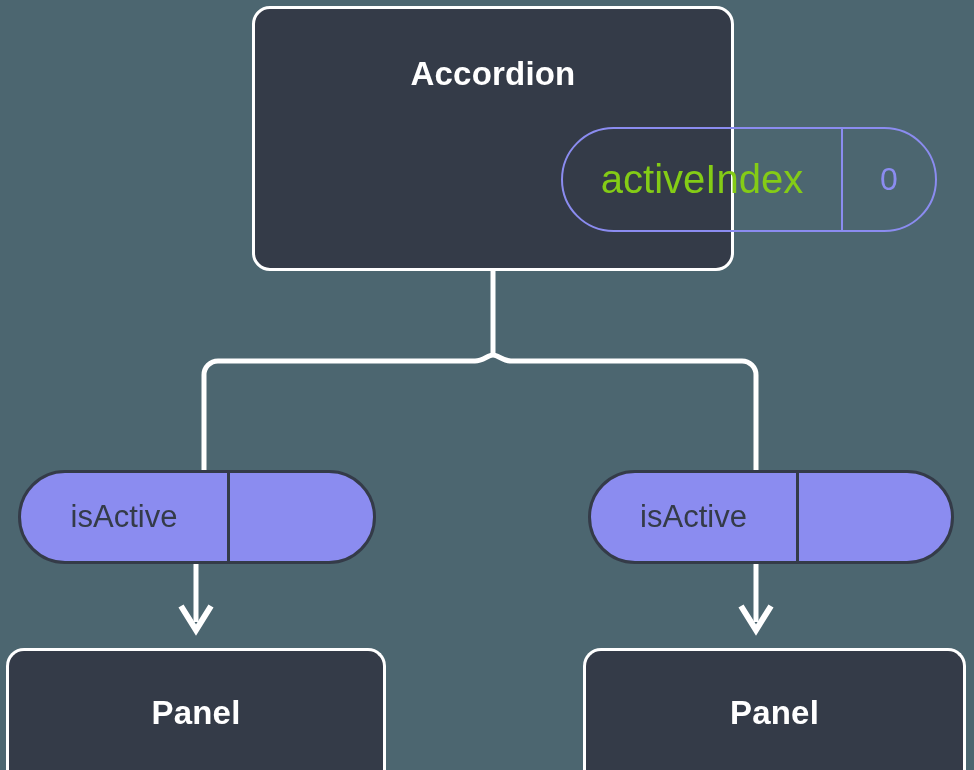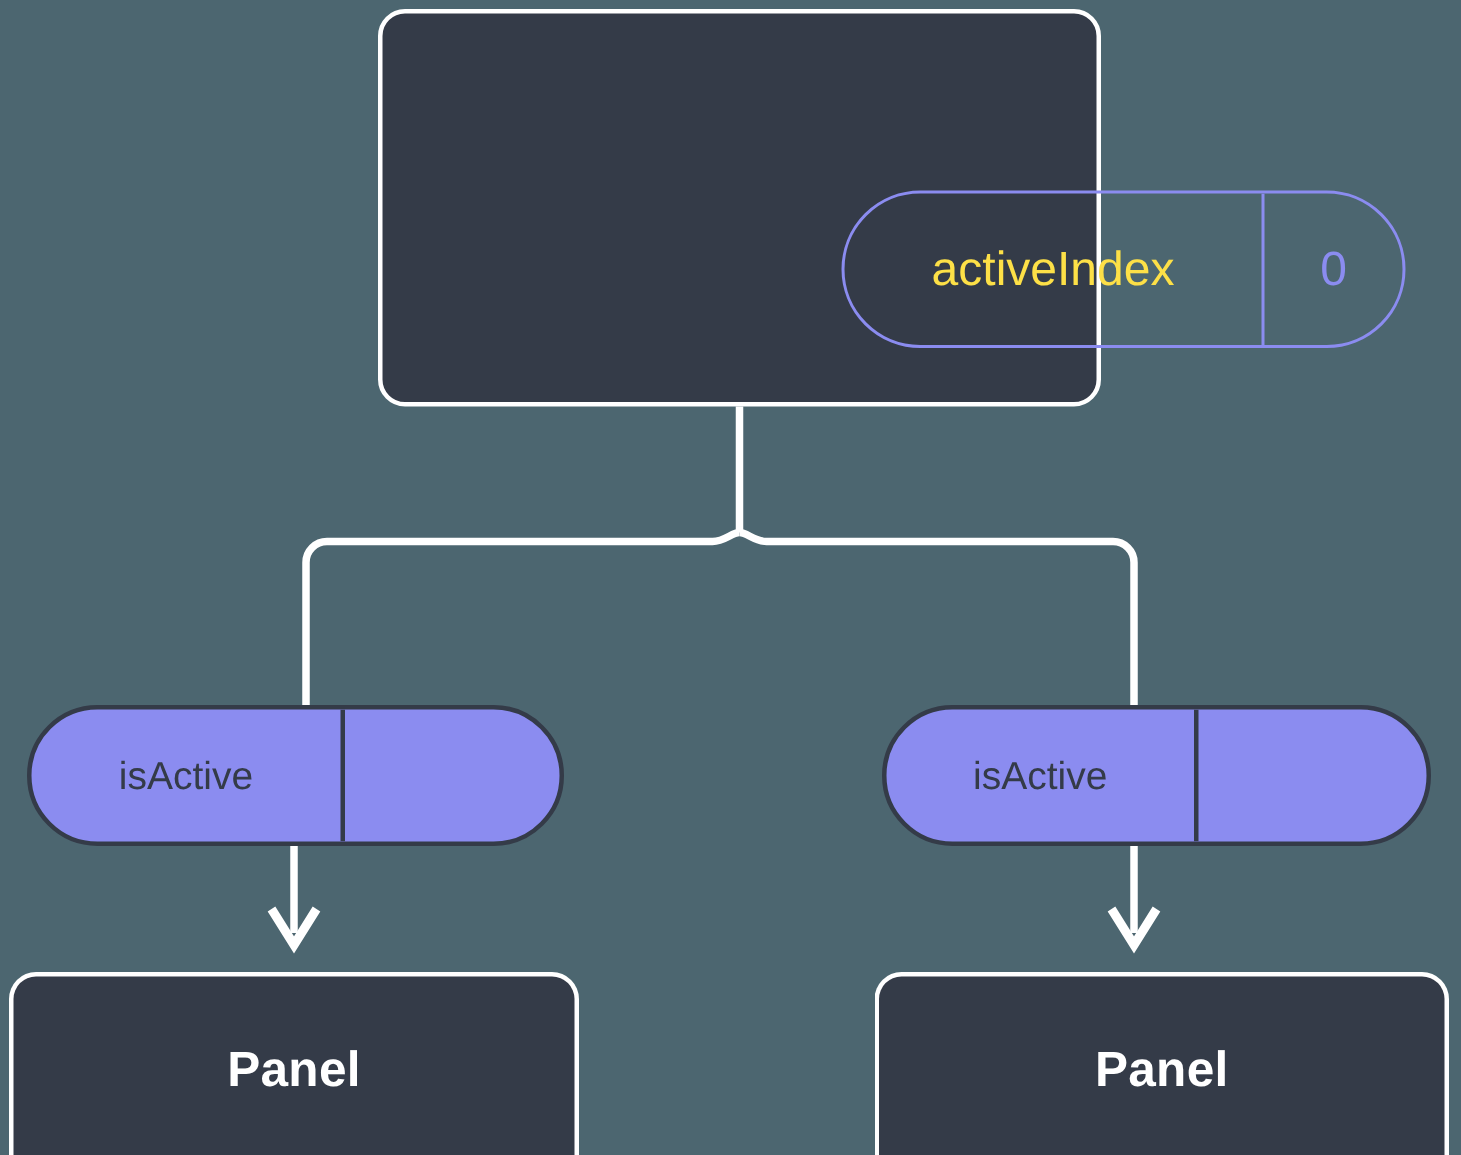--- a/index.html
+++ b/index.html
@@ -74,39 +74,39 @@
   #state-pill {
     left: 306px;
     top: 118px;
     width: 376px;
     height: 105px;
     border: 2px solid #8b8cf0;
     background: transparent;
   }
   #state-pill .pill-key {
     width: 280px;
-    color: #fde047;
-    font-size: 32px;
+    color: #84cc16;
+    font-size: 40px;
     border-right: 2px solid #8b8cf0;
   }
   #state-pill .pill-val {
     flex: 1;
     color: #8b8cf0;
     font-size: 32px;
   }
 
   
   .pill-filled {
     border: 3px solid #343b48;
     background: #8b8cf0;
   }
   .pill-filled .pill-key,
   .pill-filled .pill-val {
     color: #343b48;
-    font-size: 26px;
+    font-size: 31px;
   }
   .pill-filled .pill-key { border-right: 3px solid #343b48; }
 
   #pill-left  { left: 18px;  top: 470px; width: 358px; height: 94px; }
   #pill-left .pill-key { width: 209px; }
   #pill-left .pill-val { flex: 1; }
 
   #pill-right { left: 588px; top: 470px; width: 366px; height: 94px; }
   #pill-right .pill-key { width: 208px; }
   #pill-right .pill-val { flex: 1; }
@@ -129,20 +129,21 @@
       <path d="M 196 564 L 196 622"></path>
       <path d="M 756 564 L 756 622"></path>
     </g>
     <g fill="none" stroke="#ffffff" stroke-width="6" stroke-linecap="butt" stroke-linejoin="miter">
       <polyline points="181,606 196,630 211,606"></polyline>
       <polyline points="741,606 756,630 771,606"></polyline>
     </g>
   </svg>
 
   <div class="node-box" id="accordion-box">
+    <div class="node-title">Accordion</div>
     <div class="pill" id="state-pill">
       <div class="pill-key">activeIndex</div>
       <div class="pill-val">0</div>
     </div>
   </div>
 
   <div class="pill pill-filled" id="pill-left">
     <div class="pill-key">isActive</div>
   </div>
 

